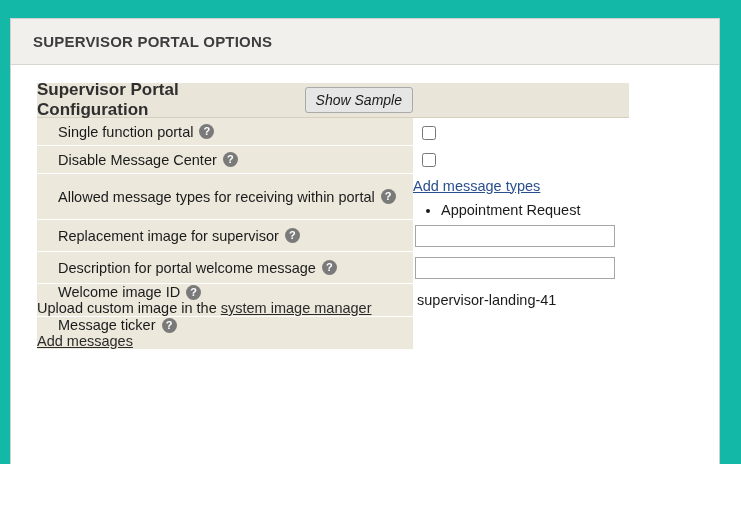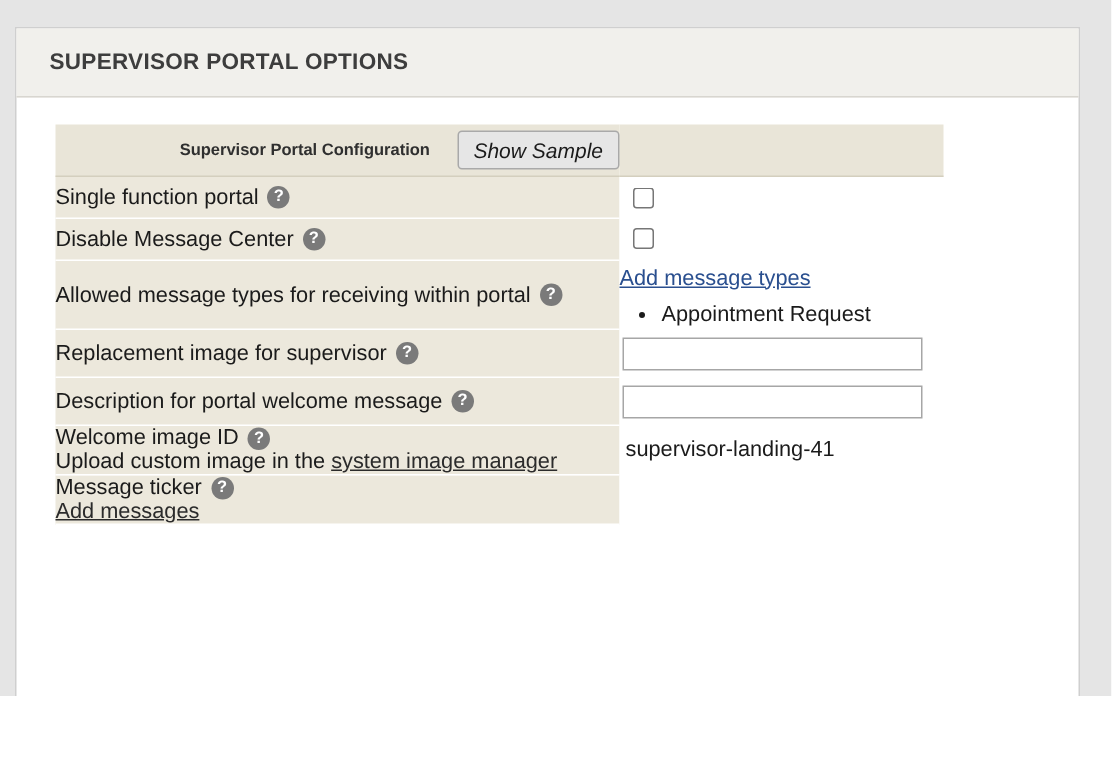--- a/index.html
+++ b/index.html
@@ -5,21 +5,21 @@
   html, body {
     margin: 0;
     padding: 0;
     background: #ffffff;
     font-family: "Liberation Sans", sans-serif;
   }
   #app {
     position: relative;
     width: 741px;
     height: 464px;
-    background: #e5e5e5;
+    background: #14b8a6;
     overflow: hidden;
   }
   .panel {
     position: absolute;
     left: 10px;
     top: 18px;
     width: 710px;
     height: 472px;
     background: #ffffff;
     border: 1px solid #cfcfcf;
@@ -61,21 +61,21 @@
   }
   .hdr-inner {
     display: flex;
     align-items: center;
     justify-content: flex-end;
     padding-right: 8px;
     height: 34px;
     box-sizing: border-box;
   }
   .hdr-text {
-    font-size: 11px;
+    font-size: 17px;
     font-weight: bold;
     color: #2f2f2f;
   }
   .show-sample-btn {
     margin-left: 10px;
     background: #e6e6e6;
     border: 1px solid #a9a9a9;
     border-radius: 3px;
     font-family: "Liberation Sans", sans-serif;
     font-size: 14px;
@@ -101,20 +101,21 @@
     background: #ffffff;
     padding: 0 0 0 4px;
     box-sizing: border-box;
   }
   .lbl {
     font-size: 14.5px;
     color: #1b1b1b;
     display: flex;
     align-items: center;
     flex-wrap: wrap;
+    padding-left: 21px;
   }
   .lbl-line2 {
     width: 100%;
     display: block;
     font-size: 14.5px;
     color: #1b1b1b;
   }
   .help-icon {
     display: inline-block;
     width: 15px;

